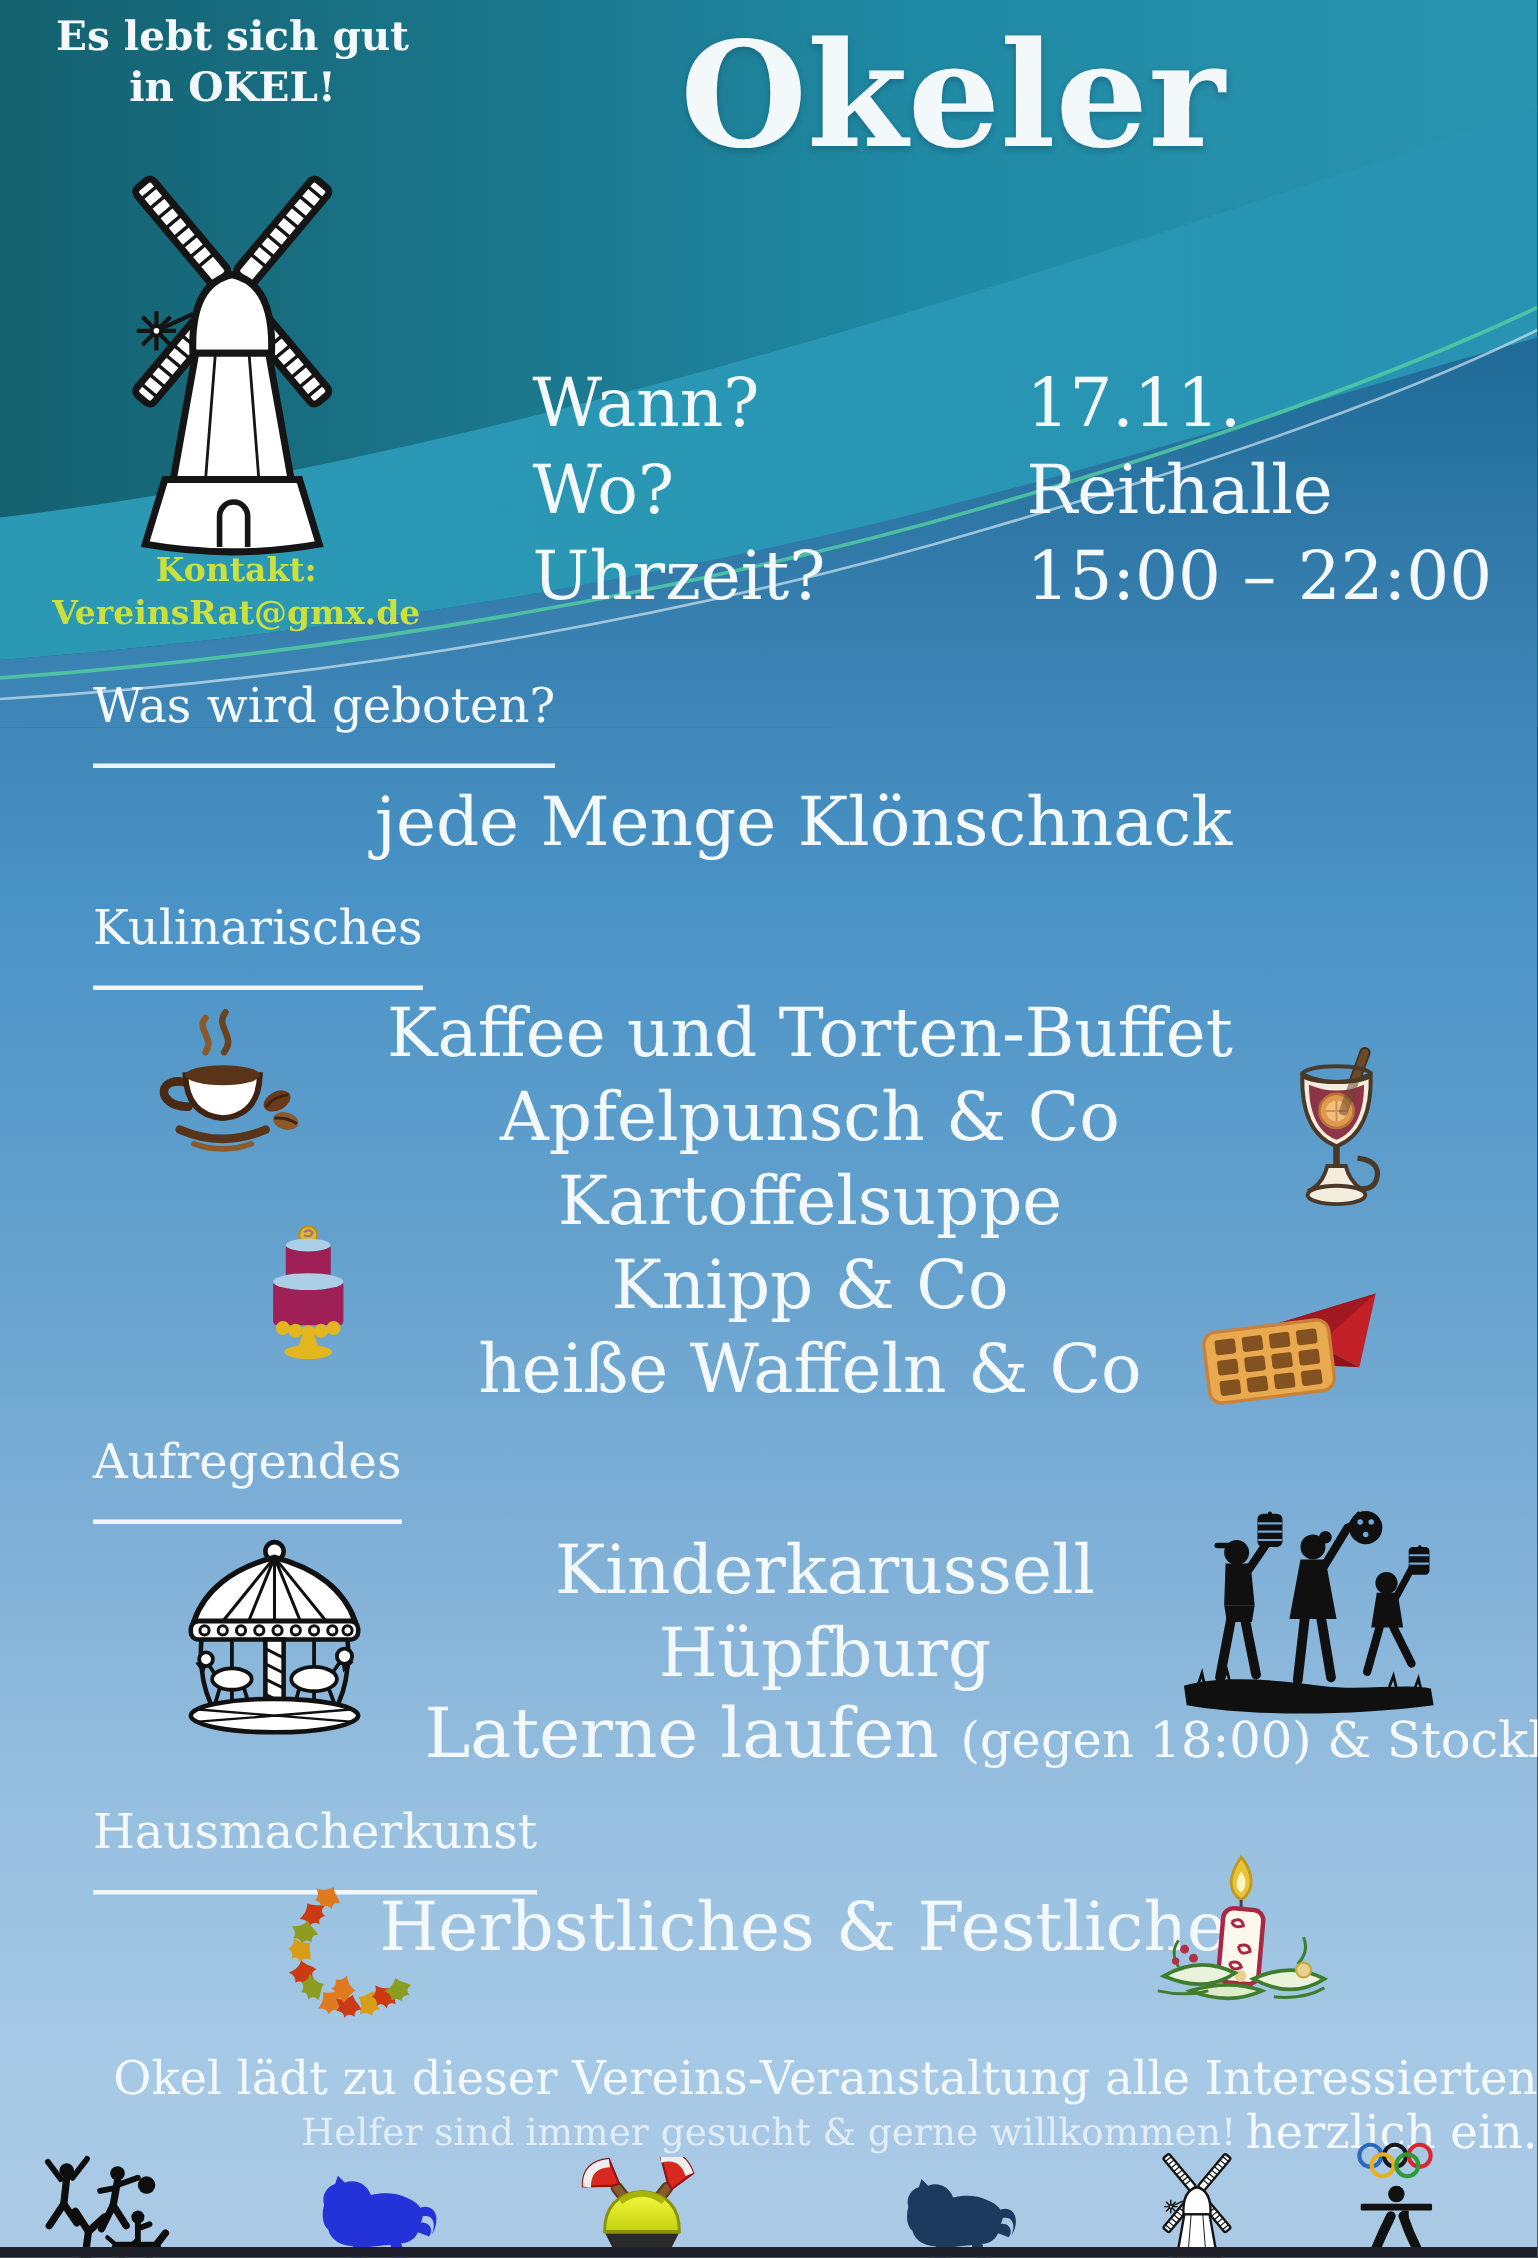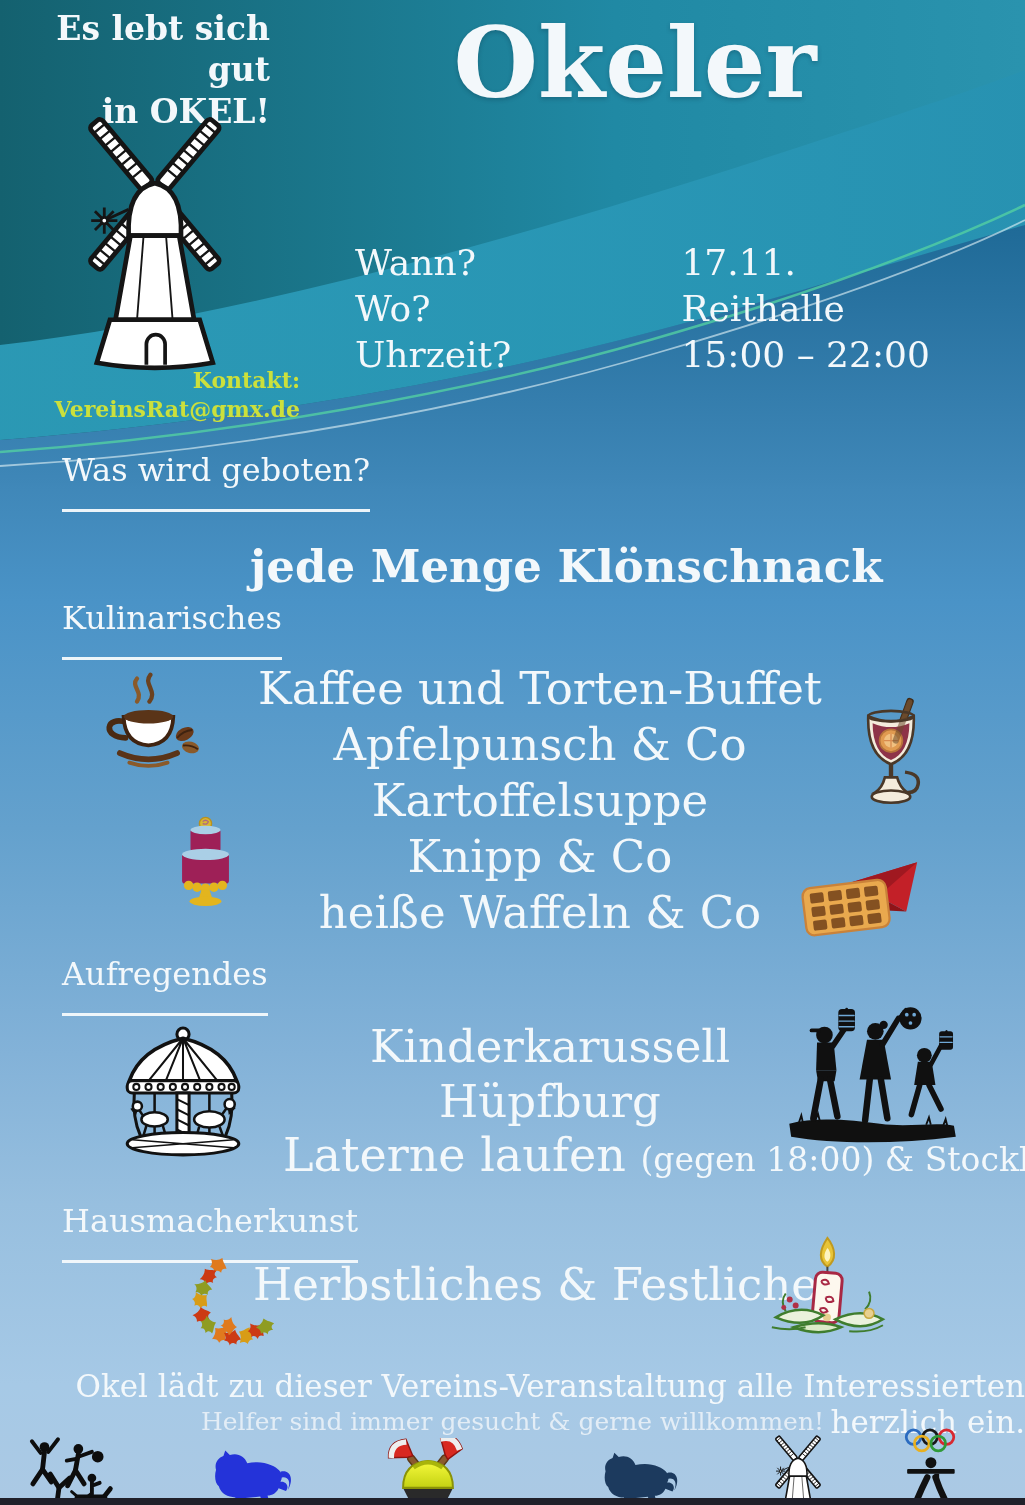--- a/index.html
+++ b/index.html
@@ -4,31 +4,31 @@
 <style>
   html,body{margin:0;padding:0;background:#333;}
   .poster{
     position:relative;width:1025px;height:1505px;overflow:hidden;
     font-family:"DejaVu Serif","Liberation Serif",serif;
     color:#f3f8fb;
     background:linear-gradient(180deg,#2a7b9b 0%,#377fa9 20%,#3f87b8 32%,#4a93c7 40%,#64a1cd 55%,#83b2d8 70%,#97bfdf 80%,#a6c9e6 92%,#abc9e4 100%);
   }
   .abs{position:absolute;}
   .waves{position:absolute;left:0;top:0;}
-  .tagline{left:20px;top:8px;width:250px;text-align:right;font-size:33px;font-weight:bold;line-height:1.25;}
-  .kontakt{left:15px;top:366px;width:285px;text-align:right;font-size:22px;font-weight:bold;line-height:1.3;color:#cbe03c;}
+  .tagline{left:30px;top:8px;width:250px;text-align:center;font-size:27px;font-weight:bold;line-height:1.25;}
+  .kontakt{left:15px;top:366px;width:285px;text-align:center;font-size:22px;font-weight:bold;line-height:1.3;color:#cbe03c;}
   .title{left:250px;top:10px;width:770px;text-align:center;font-weight:bold;text-shadow:0 2px 4px rgba(0,30,50,.25);}
   .title .l1{font-size:97px;line-height:1.1;}
   .title .l2{font-size:97px;line-height:1.1;margin-top:26px;}
-  .qa{left:355px;top:240px;font-size:36px;line-height:1.28;}
+  .qa{left:355px;top:240px;font-size:45px;line-height:1.28;}
   .qa .row{white-space:nowrap;}
   .qa .q{display:inline-block;width:315px;}
   .heading{font-size:32px;border-bottom:3px solid rgba(245,250,252,.95);padding-bottom:20px;display:inline-block;line-height:1.15;}
   .h-intro{left:62px;top:452px;}
-  .intro-text{left:250px;top:540px;font-size:45px;font-weight:bold;}
+  .intro-text{left:250px;top:521px;font-size:45px;}
   .h-kulinarisches{left:62px;top:600px;}
   .food-list{left:240px;top:661px;width:600px;text-align:center;font-size:45px;line-height:56px;}
   .h-aufregendes{left:62px;top:956px;}
   .fun-list{left:330px;top:1019px;width:440px;text-align:center;font-size:45px;line-height:55px;}
   .lantern-line{left:283px;top:1128px;font-size:46px;white-space:nowrap;}
   .lantern-line .small{font-size:33px;}
   .h-hausmacher{left:62px;top:1203px;}
   .herbst-text{left:253px;top:1258px;font-size:45px;}
   .footer-invite{left:0;top:1368px;width:1025px;text-align:right;font-size:31px;}
   .footer-helpers{left:0;top:1407px;width:1025px;text-align:center;font-size:25px;color:#e3edf6;}

